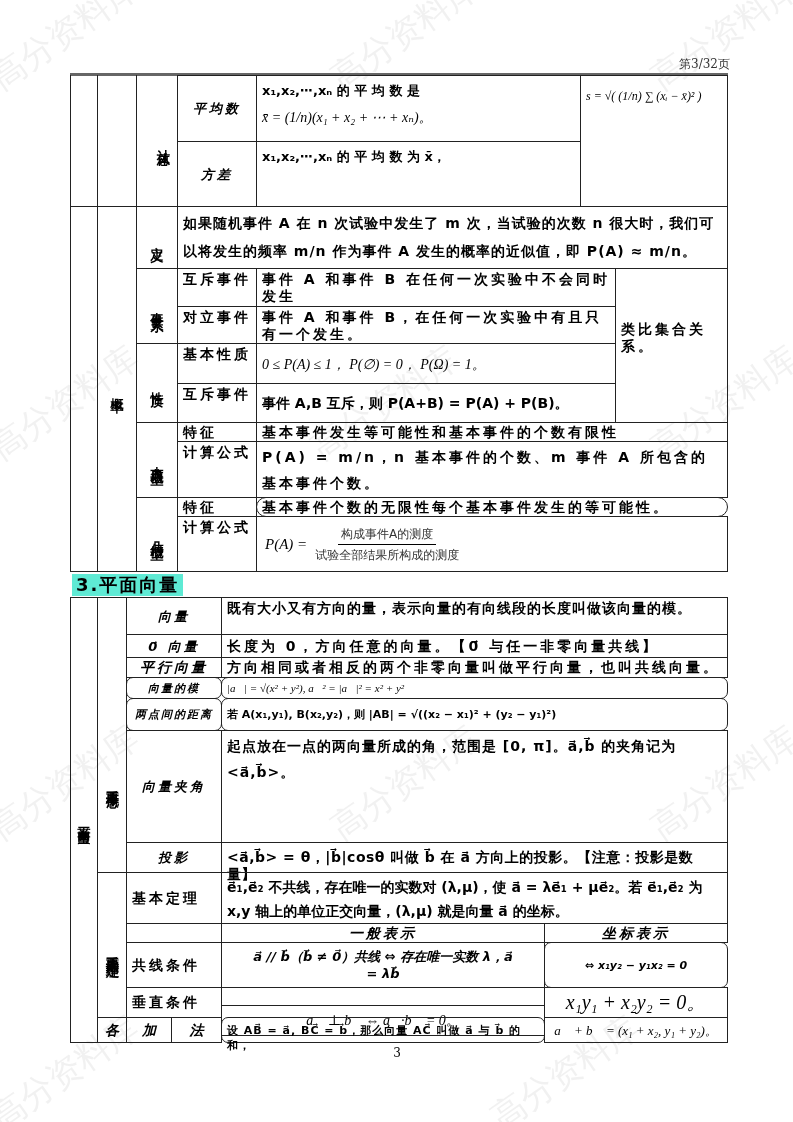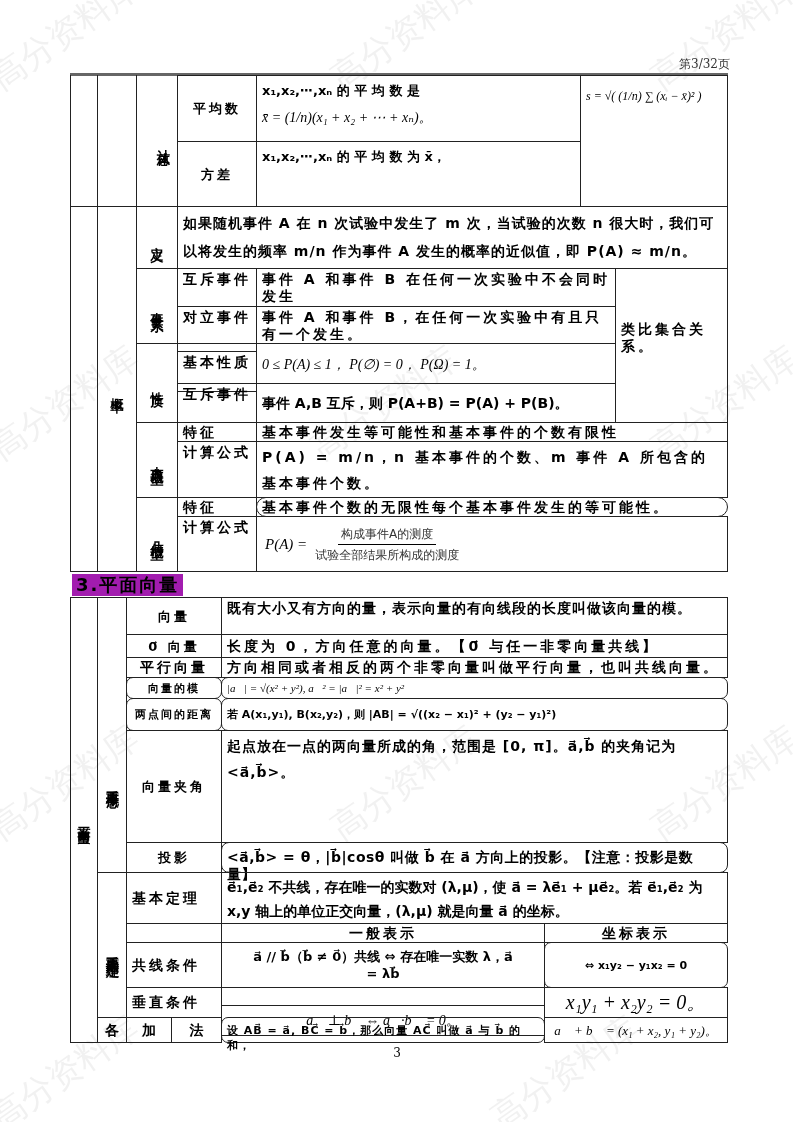--- a/index.html
+++ b/index.html
@@ -3,21 +3,21 @@
 <meta charset="utf-8">
 <style>
   html, body { margin: 0; padding: 0; background: #ffffff; }
   body { width: 793px; height: 1122px; position: relative; overflow: hidden;
          font-family: "DejaVu Sans", "Liberation Sans", sans-serif; color: #000; }
   .abs { position: absolute; box-sizing: border-box; }
   .cell { position: absolute; box-sizing: border-box; border: 1px solid #222; font-weight: bold;
           font-size: 13px; line-height: 17px; padding: 2px 5px; }
   .vt { writing-mode: vertical-rl; text-orientation: upright; letter-spacing: 2px;
         display: flex; align-items: center; justify-content: center; }
-  .center { display: flex; align-items: center; justify-content: center; text-align: center; }
+  .center { display: flex; align-items: center; justify-content: center; text-align: center; font-style: italic; }
   .math { font-family: "Liberation Serif", "DejaVu Serif", serif; font-weight: normal; font-style: italic; }
   .spaced { letter-spacing: 3px; }
   .wm { position: absolute; color: rgba(180,180,180,0.18); font-size: 34px; transform: rotate(-35deg);
         font-family: "DejaVu Sans", sans-serif; pointer-events: none; white-space: nowrap; }
   .frac { display: inline-flex; flex-direction: column; align-items: center; vertical-align: middle; line-height: 14px; margin: 0 2px; }
   .frac .num { border-bottom: 1px solid #000; padding: 0 3px; }
   .small { font-size: 11px; line-height: 15px; border-radius: 7px; }
 </style>
 </head>
 <body>
@@ -63,21 +63,21 @@
 <div class="cell" style="left:177px;top:206px;width:551px;height:63px;font-size:14px;line-height:28px;letter-spacing:1px;">如果随机事件 A 在 n 次试验中发生了 m 次，当试验的次数 n 很大时，我们可以将发生的频率 m/n 作为事件 A 发生的概率的近似值，即 P(A) ≈ m/n。</div>
 
 <div class="cell vt" style="left:136px;top:268px;width:42px;height:76px;">事件关系</div>
 <div class="cell spaced" style="left:177px;top:268px;width:80px;height:39px;font-size:14px;">互斥事件</div>
 <div class="cell spaced" style="left:256px;top:268px;width:360px;height:39px;font-size:14px;">事件 A 和事件 B 在任何一次实验中不会同时发生</div>
 <div class="cell spaced" style="left:177px;top:306px;width:80px;height:38px;font-size:14px;">对立事件</div>
 <div class="cell spaced" style="left:256px;top:306px;width:360px;height:38px;font-size:14px;">事件 A 和事件 B，在任何一次实验中有且只有一个发生。</div>
 <div class="cell spaced" style="left:615px;top:268px;width:113px;height:155px;font-size:14px;padding-top:52px;">类比集合关系。</div>
 
 <div class="cell vt" style="left:136px;top:343px;width:42px;height:80px;">性质</div>
-<div class="cell spaced" style="left:177px;top:343px;width:80px;height:41px;font-size:14px;margin-top:8px;">基本性质</div>
+<div class="cell spaced" style="left:177px;top:343px;width:80px;height:41px;font-size:14px;">基本性质</div>
 <div class="cell math" style="left:256px;top:343px;width:360px;height:41px;font-size:14px;padding-top:12px;">0 ≤ P(A) ≤ 1，  P(∅) = 0，  P(Ω) = 1。</div>
 <div class="cell spaced" style="left:177px;top:383px;width:80px;height:40px;font-size:14px;">互斥事件</div>
 <div class="cell" style="left:256px;top:383px;width:360px;height:40px;font-size:14px;padding-top:11px;">事件 A,B 互斥，则 P(A+B) = P(A) + P(B)。</div>
 
 <div class="cell vt" style="left:136px;top:422px;width:42px;height:76px;">古典概型</div>
 <div class="cell spaced" style="left:177px;top:422px;width:80px;height:20px;font-size:14px;padding-top:1px;">特征</div>
 <div class="cell spaced" style="left:256px;top:422px;width:472px;height:20px;font-size:14px;padding-top:1px;">基本事件发生等可能性和基本事件的个数有限性</div>
 <div class="cell spaced" style="left:177px;top:441px;width:80px;height:57px;font-size:14px;">计算公式</div>
 <div class="cell spaced" style="left:256px;top:441px;width:472px;height:57px;font-size:14px;line-height:26px;">P(A) = m/n，n 基本事件的个数、m 事件 A 所包含的基本事件个数。</div>
 
@@ -86,21 +86,21 @@
 <div class="cell spaced" style="left:256px;top:497px;width:472px;height:20px;font-size:14px;padding-top:1px;border-radius:10px;">基本事件个数的无限性每个基本事件发生的等可能性。</div>
 <div class="cell spaced" style="left:177px;top:516px;width:80px;height:56px;font-size:14px;">计算公式</div>
 <div class="cell" style="left:256px;top:516px;width:472px;height:56px;display:flex;align-items:center;padding-left:8px;">
   <span class="math" style="font-size:15px;margin-right:6px;">P(A) =</span>
   <span class="frac" style="font-weight:normal;font-size:12px;color:#333;">
     <span class="num" style="padding-bottom:3px;">构成事件A的测度</span>
     <span style="padding-top:3px;">试验全部结果所构成的测度</span>
   </span>
 </div>
 
-<div class="abs" style="left:72px;top:574px;height:22px;padding:0 4px;background:#a21caf;font-size:18px;font-weight:bold;line-height:22px;letter-spacing:2px;">3.平面向量</div>
+<div class="abs" style="left:72px;top:574px;height:22px;padding:0 4px;background:#5eead4;font-size:18px;font-weight:bold;line-height:22px;letter-spacing:2px;">3.平面向量</div>
 
 <div class="cell vt" style="left:70px;top:597px;width:28px;height:446px;">平面向量</div>
 <div class="cell vt" style="left:97px;top:597px;width:30px;height:276px;align-items:flex-start;padding-top:98px;">重要概念</div>
 
 <div class="cell center spaced" style="left:126px;top:597px;width:96px;height:38px;">向量</div>
 <div class="cell" style="left:221px;top:597px;width:507px;height:38px;font-size:14px;letter-spacing:1px;">既有大小又有方向的量，表示向量的有向线段的长度叫做该向量的模。</div>
 
 <div class="cell center spaced" style="left:126px;top:634px;width:96px;height:24px;">0⃗ 向量</div>
 <div class="cell spaced" style="left:221px;top:634px;width:507px;height:24px;font-size:14px;padding-top:3px;">长度为 0，方向任意的向量。【0⃗ 与任一非零向量共线】</div>
 
@@ -112,21 +112,21 @@
 
 <div class="cell center small" style="left:126px;top:698px;width:96px;height:33px;letter-spacing:2px;">两点间的距离</div>
 <div class="cell small" style="left:221px;top:698px;width:507px;height:33px;padding-top:8px;">若 A(x₁,y₁), B(x₂,y₂)，则 |AB| = √((x₂ − x₁)² + (y₂ − y₁)²)</div>
 
 <div class="cell center spaced" style="left:126px;top:730px;width:96px;height:113px;">向量夹角</div>
 <div class="cell" style="left:221px;top:730px;width:507px;height:113px;">
   <div style="font-size:14px;line-height:26px;letter-spacing:1px;">起点放在一点的两向量所成的角，范围是 [0, π]。a⃗,b⃗ 的夹角记为 &lt;a⃗,b⃗&gt;。</div>
 </div>
 
 <div class="cell center spaced" style="left:126px;top:842px;width:96px;height:31px;">投影</div>
-<div class="cell" style="left:221px;top:842px;width:507px;height:31px;font-size:14px;padding-top:6px;letter-spacing:0.5px;border-radius:8px;">&lt;a⃗,b⃗&gt; = θ，|b⃗|cosθ 叫做 b⃗ 在 a⃗ 方向上的投影。【注意：投影是数量】</div>
+<div class="cell" style="left:221px;top:842px;width:507px;height:31px;font-size:14px;padding-top:6px;letter-spacing:0.5px;">&lt;a⃗,b⃗&gt; = θ，|b⃗|cosθ 叫做 b⃗ 在 a⃗ 方向上的投影。【注意：投影是数量】</div>
 
 <div class="cell vt" style="left:97px;top:872px;width:30px;height:146px;align-items:flex-start;padding-top:14px;">重要法则定理</div>
 
 <div class="cell spaced" style="left:126px;top:872px;width:96px;height:52px;font-size:14px;display:flex;align-items:center;">基本定理</div>
 <div class="cell" style="left:221px;top:872px;width:507px;height:52px;font-size:14px;line-height:24px;">e⃗₁,e⃗₂ 不共线，存在唯一的实数对 (λ,μ)，使 a⃗ = λe⃗₁ + μe⃗₂。若 e⃗₁,e⃗₂ 为 x,y 轴上的单位正交向量，(λ,μ) 就是向量 a⃗ 的坐标。</div>
 
 <div class="cell" style="left:126px;top:923px;width:96px;height:20px;"></div>
 <div class="cell center spaced" style="left:221px;top:923px;width:324px;height:20px;font-size:14px;">一般表示</div>
 <div class="cell center spaced" style="left:544px;top:923px;width:184px;height:20px;font-size:14px;">坐标表示</div>
 

